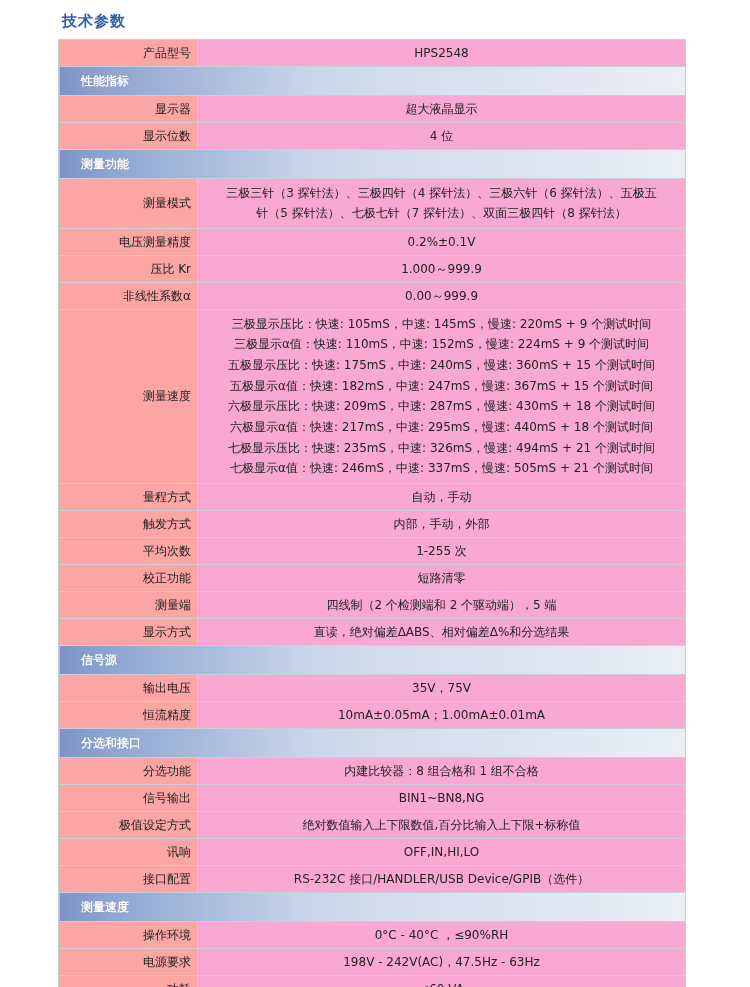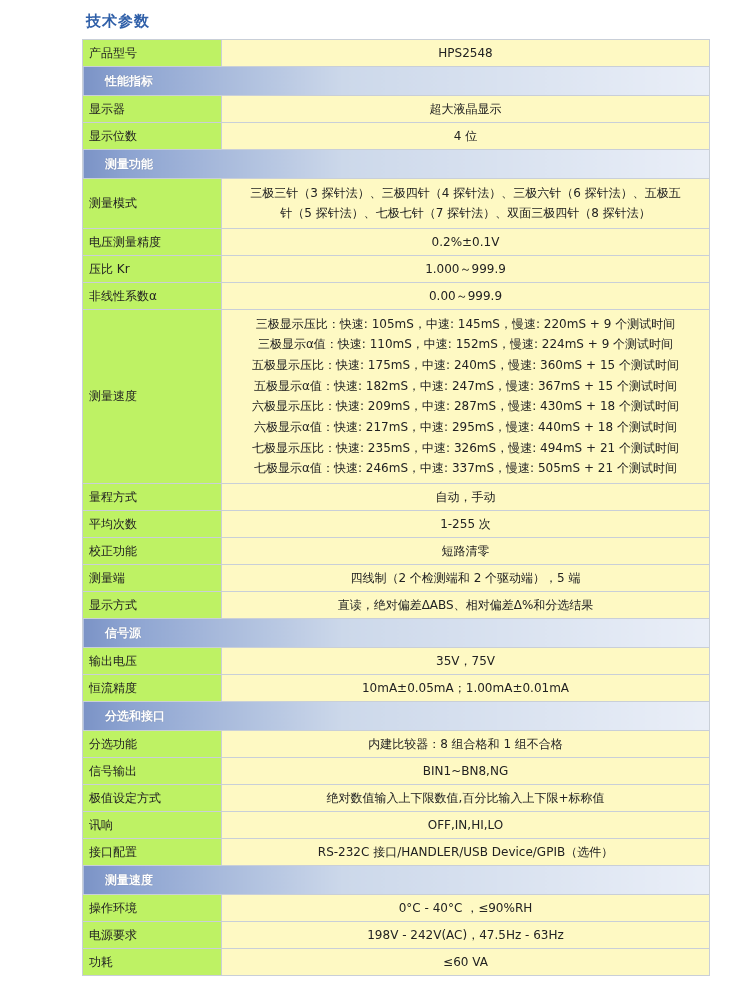--- a/index.html
+++ b/index.html
@@ -10,21 +10,21 @@
   body {
     width: 750px;
     height: 987px;
     font-family: "DejaVu Sans", "Liberation Sans", sans-serif;
     color: #222;
     position: relative;
     overflow: hidden;
   }
   .page {
     position: absolute;
-    left: 44px;
+    left: 20px;
     top: 0;
     width: 694px;
     height: 699px;
     background: #ffffff;
     box-sizing: border-box;
   }
   .page-title {
     color: #2f5fa8;
     font-size: 15px;
     font-weight: bold;
@@ -39,27 +39,27 @@
   }
   table.spec td {
     border: 1px solid #c9cfd8;
     font-size: 12px;
     line-height: 1.5;
     padding: 4px 6px;
     vertical-align: middle;
   }
   td.label {
     width: 126px;
-    text-align: left;
-    background: #bef264;
+    text-align: right;
+    background: #fca5a5;
     white-space: nowrap;
   }
   td.value {
     text-align: center;
-    background: #fef9c3;
+    background: #f9a8d4;
   }
   tr.section td {
     background: linear-gradient(to right, #7b93c6 0px, #8ba2d0 40px, #ccd8ea 260px, #e9eef7 620px);
     color: #ffffff;
     font-weight: bold;
     text-align: left;
     padding-left: 22px;
     height: 20px;
     border: 1px solid #c9cfd8;
   }
@@ -136,20 +136,24 @@
               <div>七极显示压比：快速: 235mS，中速: 326mS，慢速: 494mS + 21 个测试时间</div>
               <div>七极显示α值：快速: 246mS，中速: 337mS，慢速: 505mS + 21 个测试时间</div>
             </div>
           </td>
         </tr>
         <tr>
           <td class="label">量程方式</td>
           <td class="value">自动，手动</td>
         </tr>
         <tr>
+          <td class="label">触发方式</td>
+          <td class="value">内部，手动，外部</td>
+        </tr>
+        <tr>
           <td class="label">平均次数</td>
           <td class="value">1-255 次</td>
         </tr>
         <tr>
           <td class="label">校正功能</td>
           <td class="value">短路清零</td>
         </tr>
         <tr>
           <td class="label">测量端</td>
           <td class="value">四线制（2 个检测端和 2 个驱动端），5 端</td>

